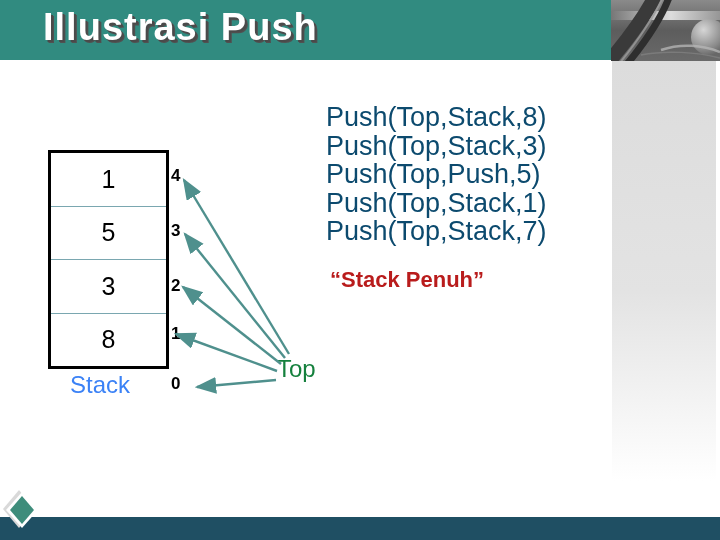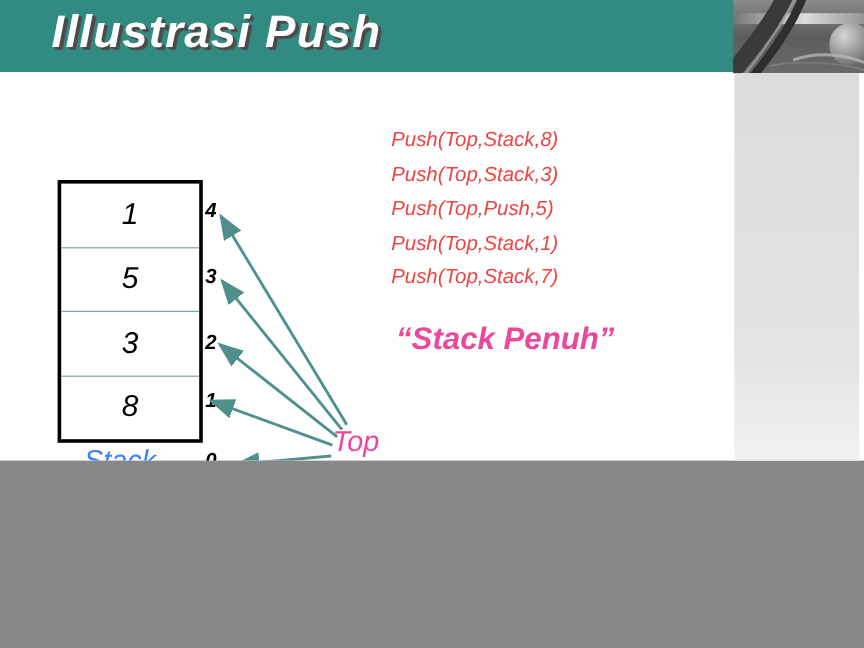--- a/index.html
+++ b/index.html
@@ -1,21 +1,20 @@
 <!DOCTYPE html>
 <html><head>
 <meta charset="utf-8">
 <style>
   html,body { margin:0; padding:0; background:#888; }
   .slide {
-    position:relative; width:720px; height:384px;
+    position:relative; width:720px; height:540px;
     background:#ffffff; overflow:hidden;
     font-family:"Liberation Sans", sans-serif;
     margin:0 auto;
-    font-style:italic;
   }
   
   .header-bar { position:absolute; left:0; top:0; width:612px; height:60px; background:#318B80; }
   .page-title {
     position:absolute; left:43px; top:6px;
     font-size:38px; font-weight:bold; color:#ffffff;
     text-shadow:2px 2px 0 #4a4a4a, 3px 3px 0 #515151;
     letter-spacing:1px; white-space:nowrap;
   }
   .corner-art { position:absolute; left:611px; top:0; width:109px; height:61px; }
@@ -31,34 +30,34 @@
     position:absolute; left:48px; top:150px; width:115px; height:213px;
     border:3px solid #000000; background:#ffffff;
     display:flex; flex-direction:column;
   }
   .stack-cell {
     flex:1; display:flex; align-items:center; justify-content:center;
     font-size:25px; color:#000000;
   }
   .stack-cell + .stack-cell { border-top:1px solid #7AA7B0; }
   .stack-label { position:absolute; left:70px; top:371px; font-size:24px; color:#3b82f6; }
-  .top-label   { position:absolute; left:277px; top:355px; font-size:24px; color:#ec4899; }
+  .top-label   { position:absolute; left:277px; top:355px; font-size:24px; color:#15803d; }
   .idx { position:absolute; left:171px; font-size:17px; font-weight:bold; color:#000000; }
   .idx-4 { top:166px; } .idx-3 { top:221px; } .idx-2 { top:276px; }
   .idx-1 { top:324px; } .idx-0 { top:374px; }
   .arrows-overlay { position:absolute; left:0; top:0; width:720px; height:540px; pointer-events:none; }
 
   
   .push-calls {
     position:absolute; left:326px; top:103px;
-    font-size:17px; line-height:28.5px; color:#ef4444; white-space:nowrap;
+    font-size:27px; line-height:28.5px; color:#0c4a6e; white-space:nowrap;
   }
   .alert-text {
     position:absolute; left:330px; top:267px;
-    font-size:26px; font-weight:bold; color:#ec4899; white-space:nowrap;
+    font-size:22px; font-weight:bold; color:#b91c1c; white-space:nowrap;
   }
 </style>
 </head>
 <body>
 
 <div class="slide">
 
   <div class="header-bar"></div>
   <div class="page-title">Illustrasi Push</div>
 

